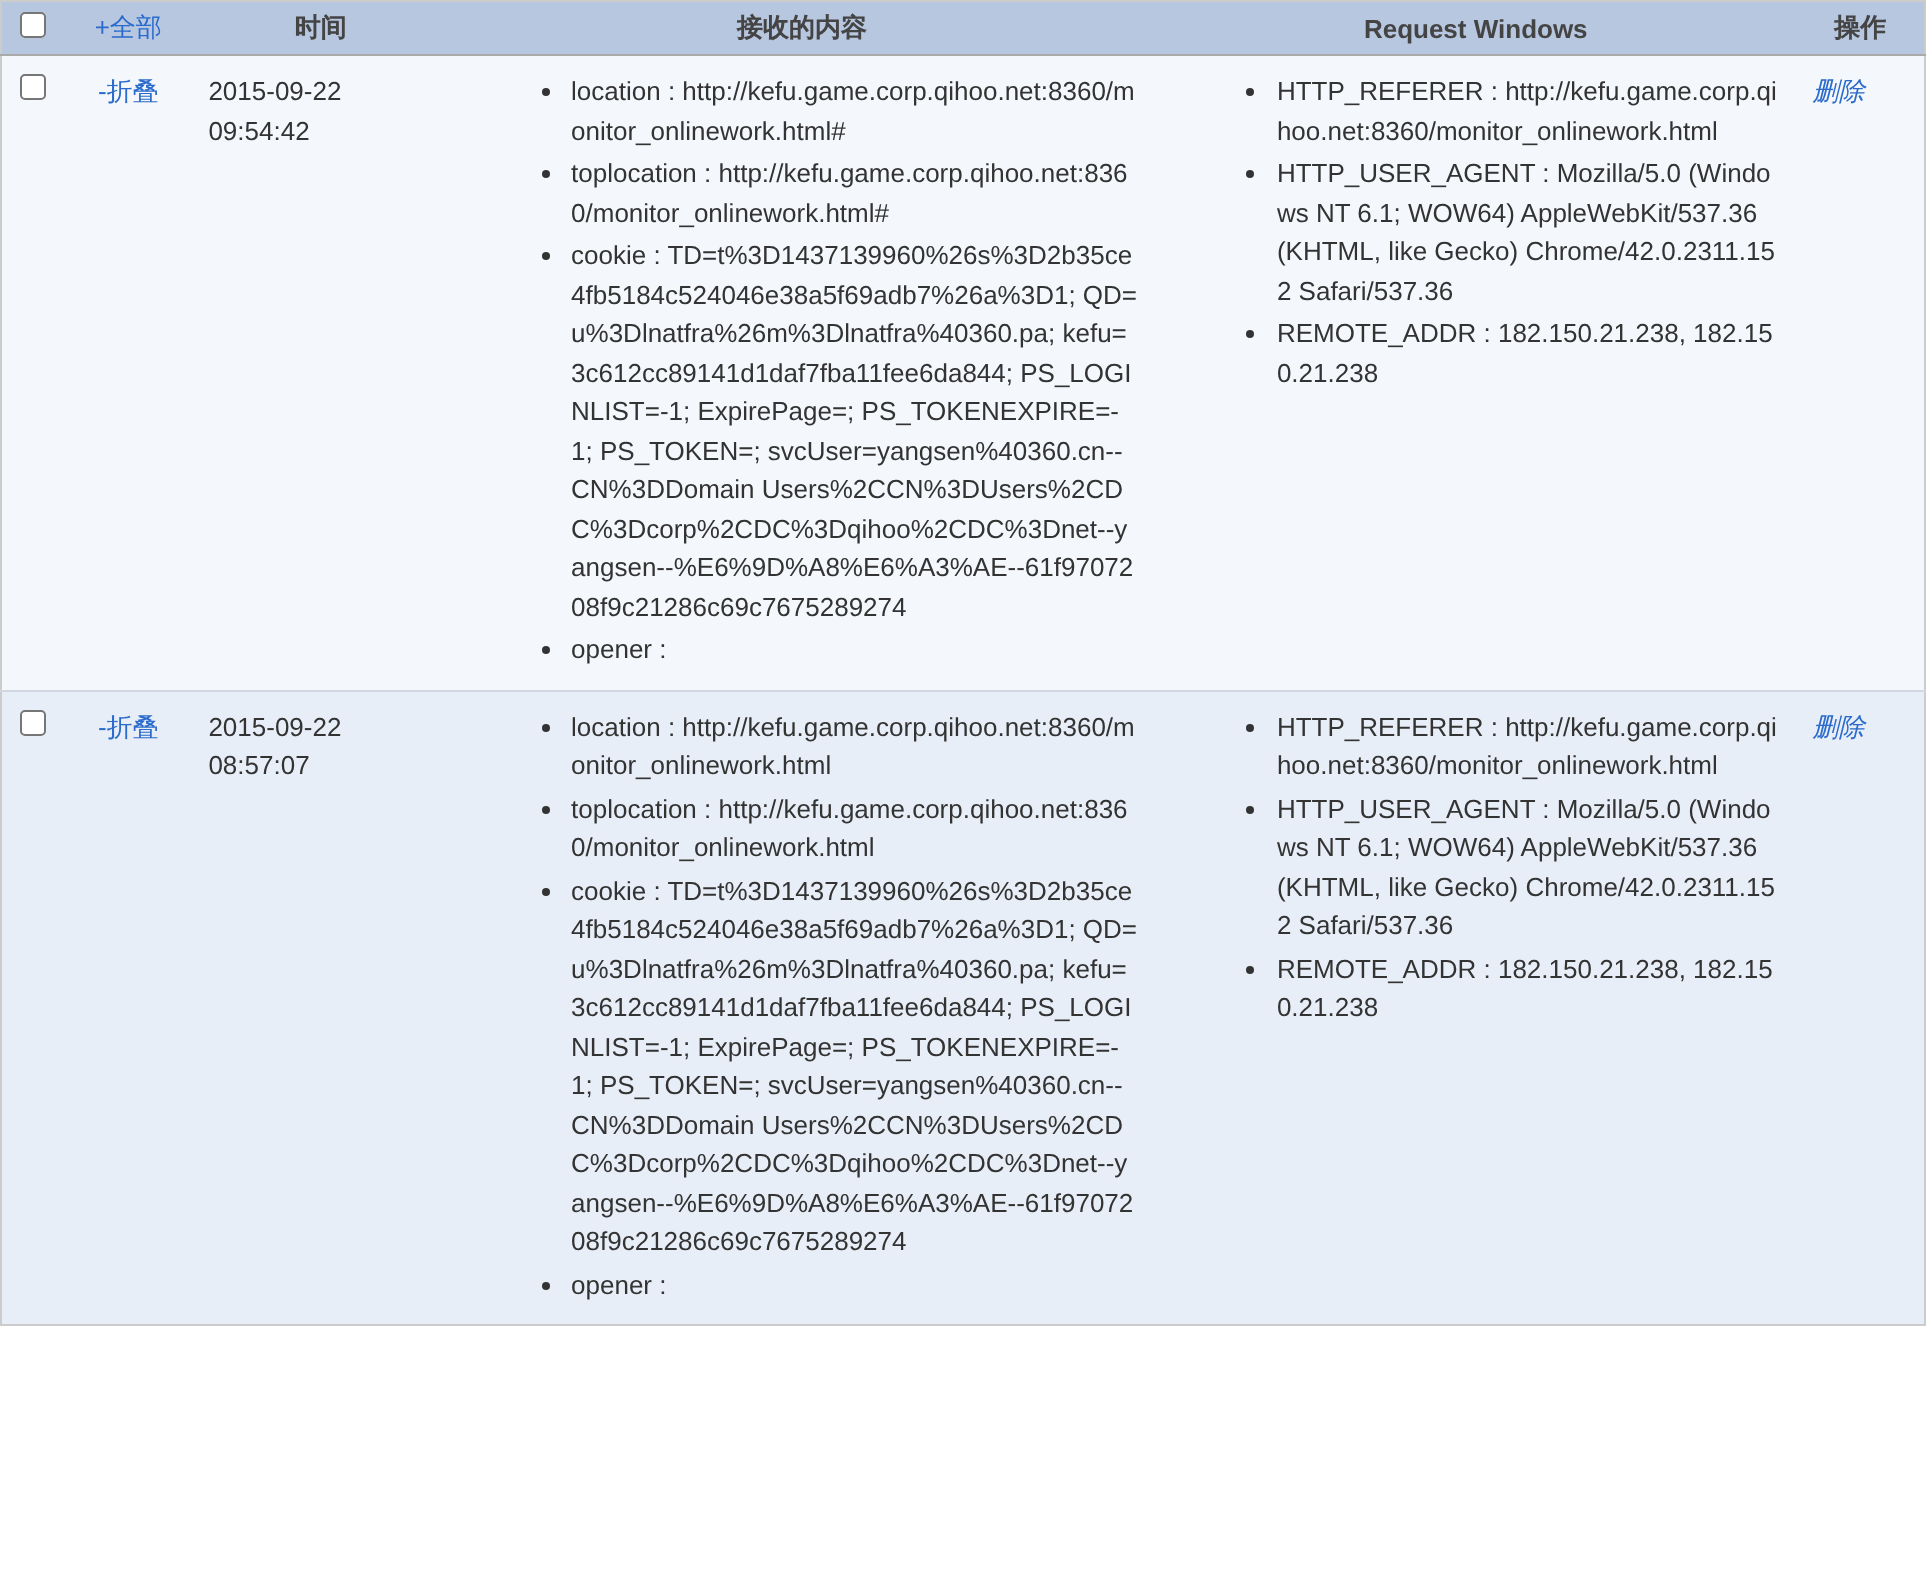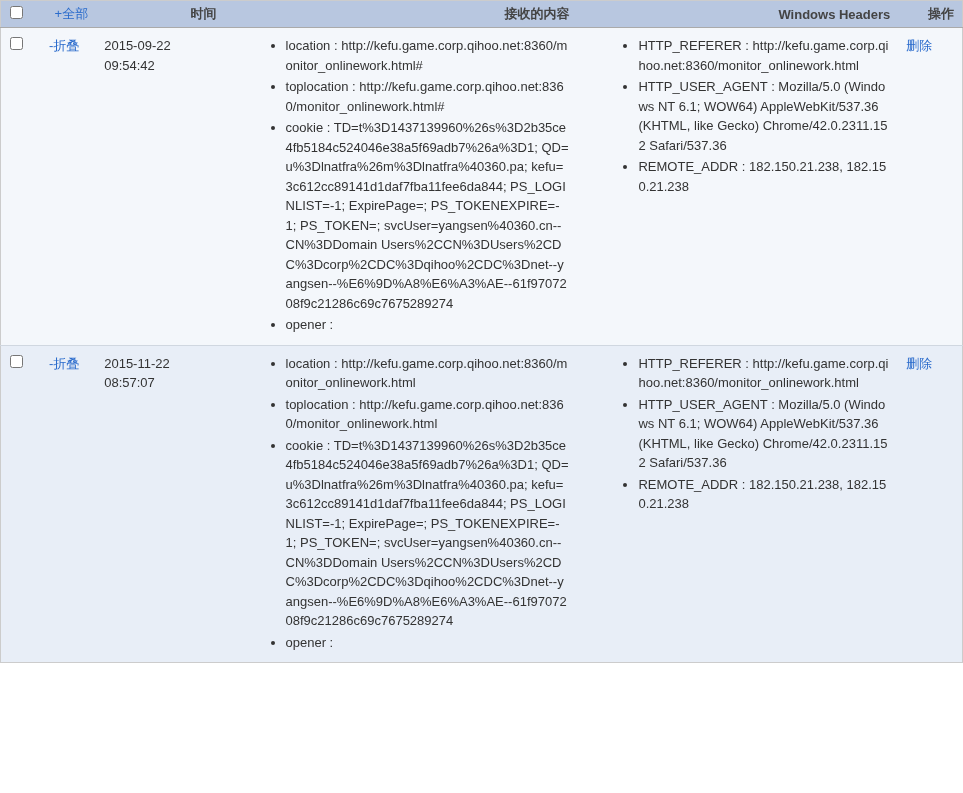--- a/index.html
+++ b/index.html
@@ -16,21 +16,21 @@
     }
     table {
       width: 100%;
       border-collapse: collapse;
       border: 1px solid #ccc;
     }
     thead tr {
       background: #b8c7e0;
     }
     thead th {
-      text-align: right;
+      text-align: center;
       padding: 4px 8px;
       font-weight: bold;
       color: #444;
       border-bottom: 1px solid #aaa;
       font-size: 13px;
     }
     tbody tr.row-even {
       background: #f4f7fb;
     }
     tbody tr.row-odd {
@@ -56,20 +56,21 @@
       margin-left: 12px;
     }
     td.col-content {
       width: 330px;
     }
     td.col-headers {
       width: 300px;
     }
     td.col-action {
       width: 60px;
+      font-style: italic;
     }
     a.link {
       color: #2a6bcc;
       text-decoration: none;
       cursor: pointer;
     }
     ul.disc {
       list-style: disc;
       padding-left: 20px;
     }
@@ -96,21 +97,21 @@
   <thead>
     <tr>
       <th class="col-checkbox">
         <input type="checkbox" style="">
       </th>
       <th>
         <a class="link">+全部</a>
       </th>
       <th>时间</th>
       <th>接收的内容</th>
-      <th>Windows Headers</th>
+      <th>Request Windows</th>
       <th>操作</th>
     </tr>
   </thead>
   <tbody id="rows-body">
   <tr class="row-even">
         <td class="col-checkbox"><input type="checkbox" style=""></td>
         <td class="col-fold"><a class="link">-折叠</a></td>
         <td class="col-time">2015-09-22 09:54:42</td>
         <td class="col-content">
           <ul class="disc">
@@ -125,21 +126,21 @@
             <li>HTTP_REFERER : http://kefu.game.corp.qihoo.net:8360/monitor_onlinework.html</li>
             <li>HTTP_USER_AGENT : Mozilla/5.0 (Windows NT 6.1; WOW64) AppleWebKit/537.36 (KHTML, like Gecko) Chrome/42.0.2311.152 Safari/537.36</li>
             <li>REMOTE_ADDR : 182.150.21.238, 182.150.21.238</li>
           </ul>
         </td>
         <td class="col-action"><a class="link">删除</a></td>
       </tr>
       <tr class="row-odd">
         <td class="col-checkbox"><input type="checkbox" style=""></td>
         <td class="col-fold"><a class="link">-折叠</a></td>
-        <td class="col-time">2015-11-22 08:57:07</td>
+        <td class="col-time">2015-09-22 08:57:07</td>
         <td class="col-content">
           <ul class="disc">
             <li>location : http://kefu.game.corp.qihoo.net:8360/monitor_onlinework.html</li>
             <li>toplocation : http://kefu.game.corp.qihoo.net:8360/monitor_onlinework.html</li>
             <li>cookie : TD=t%3D1437139960%26s%3D2b35ce4fb5184c524046e38a5f69adb7%26a%3D1; QD=u%3Dlnatfra%26m%3Dlnatfra%40360.pa; kefu=3c612cc89141d1daf7fba11fee6da844; PS_LOGINLIST=-1; ExpirePage=; PS_TOKENEXPIRE=-1; PS_TOKEN=; svcUser=yangsen%40360.cn--CN%3DDomain Users%2CCN%3DUsers%2CDC%3Dcorp%2CDC%3Dqihoo%2CDC%3Dnet--yangsen--%E6%9D%A8%E6%A3%AE--61f9707208f9c21286c69c7675289274</li>
             <li>opener :</li>
           </ul>
         </td>
         <td class="col-headers">
           <ul class="disc">

